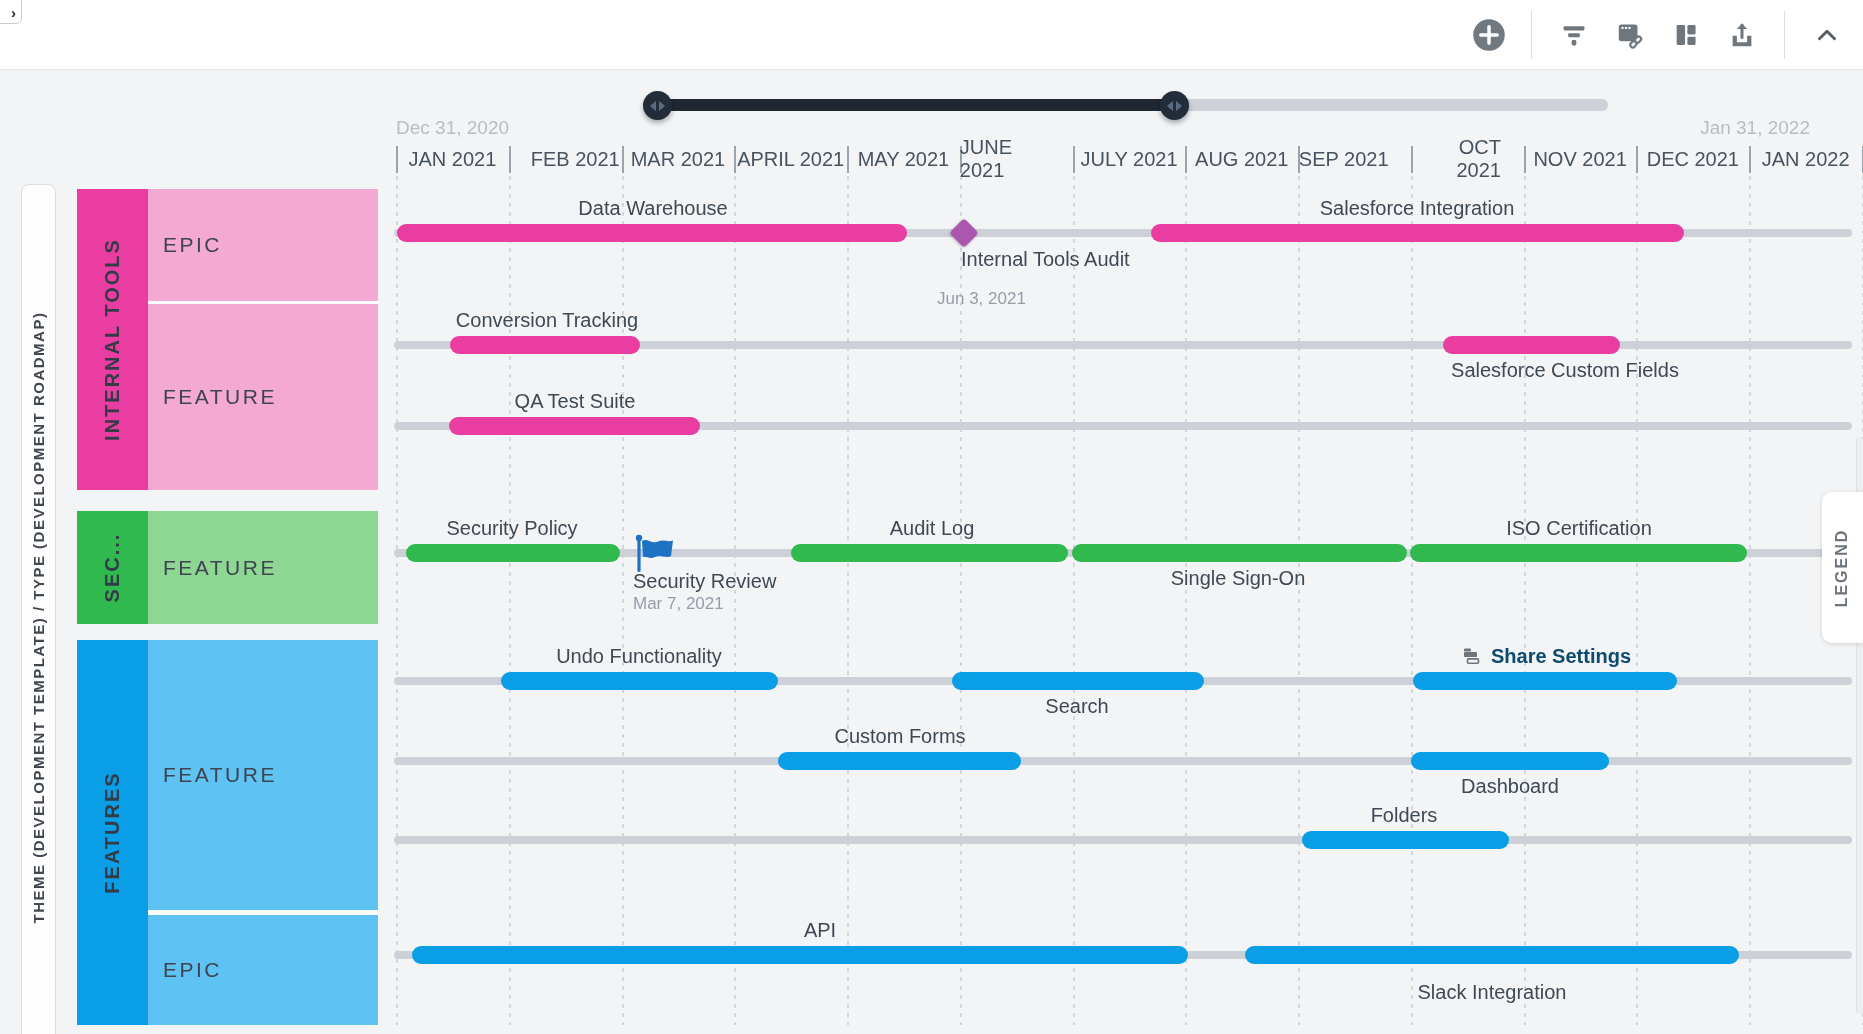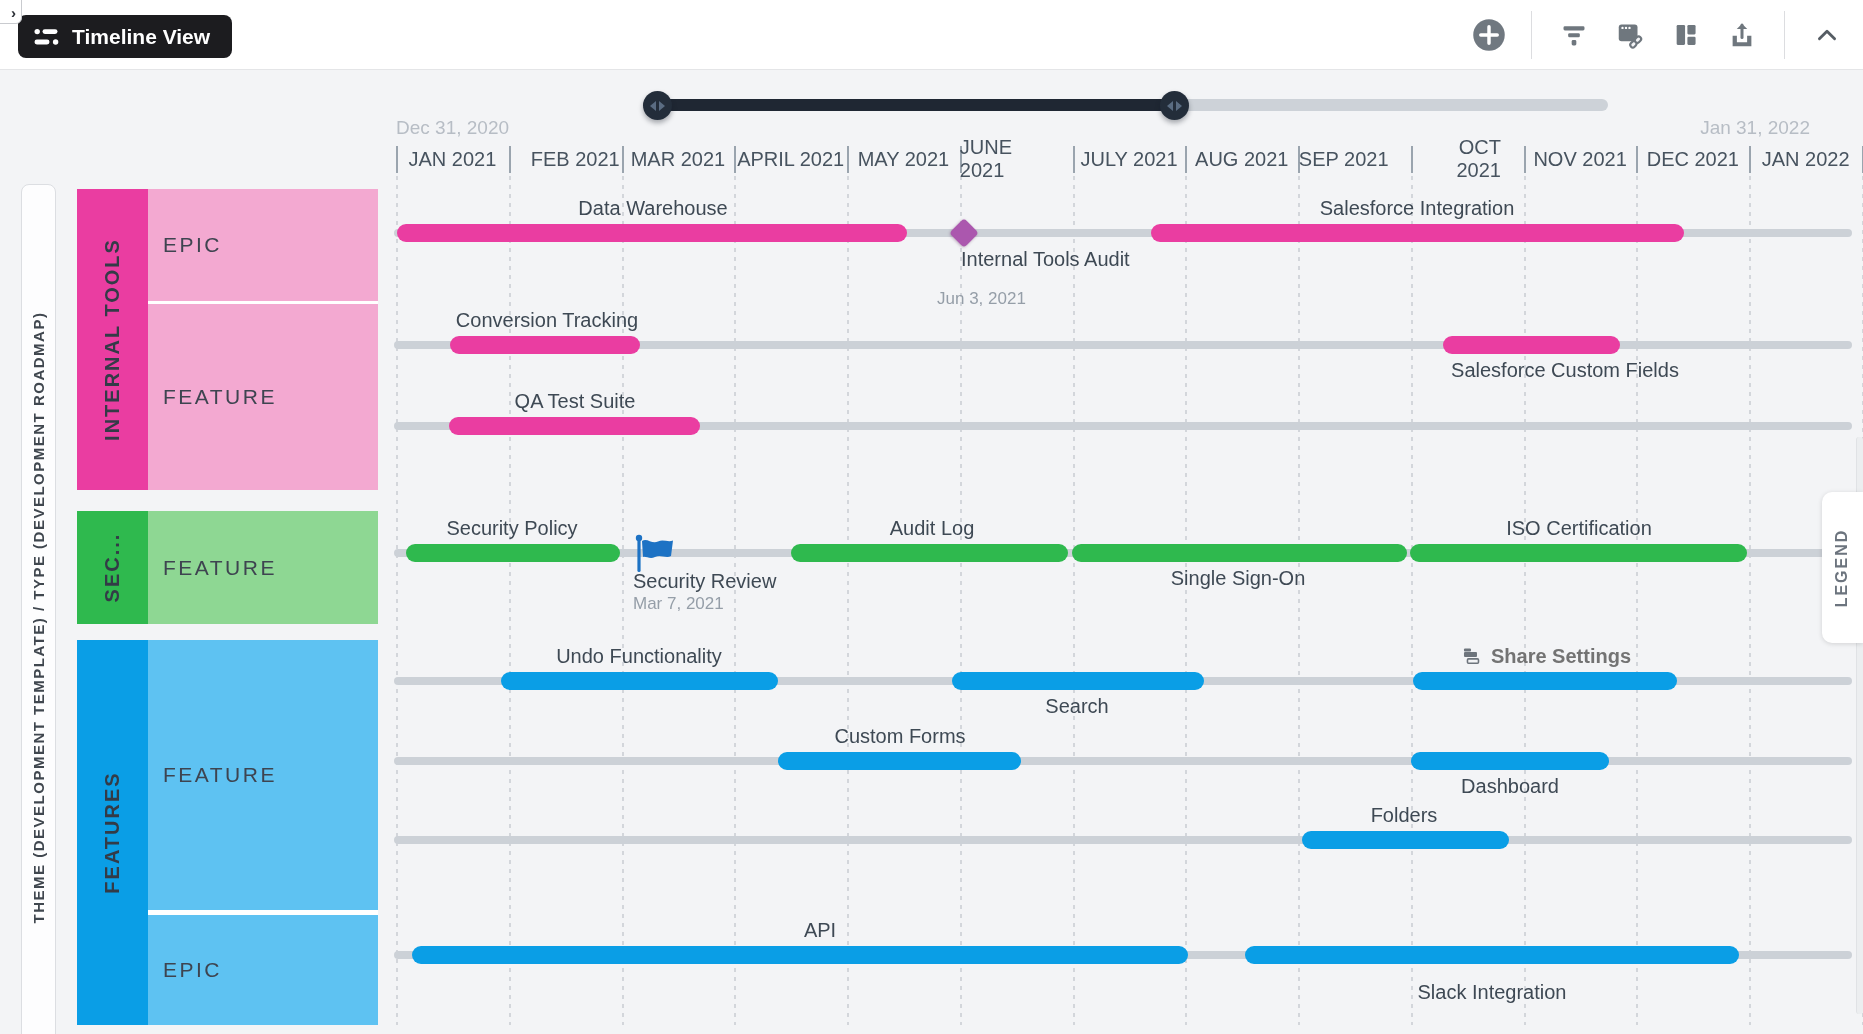--- a/index.html
+++ b/index.html
@@ -36,21 +36,21 @@
     justify-content:center; font-size:20px; color:#47535f; z-index:4; }
   .month-tick { position:absolute; top:146px; width:2px; height:27px; background:#9aa4ae; z-index:4; }
   .gridline { position:absolute; top:176px; width:2px; height:849px; z-index:1;
     background:repeating-linear-gradient(180deg,#d3d6db 0 4px,transparent 4px 9px); }
   
   .row-track { position:absolute; left:394px; width:1458px; height:8px; border-radius:4px;
     background:#ccd1d7; z-index:2; }
   .bar { position:absolute; height:18px; border-radius:9px; z-index:3; cursor:pointer; }
   .bar-label { position:absolute; transform:translate(-50%,-50%); white-space:nowrap;
     font-size:20px; color:#3e4954; z-index:4; }
-  .bar-label.bold { font-weight:bold; color:#737373; display:flex; align-items:center; gap:9px; }
+  .bar-label.bold { font-weight:bold; color:#0c4a6e; display:flex; align-items:center; gap:9px; }
   .item-sublabel { position:absolute; white-space:nowrap; font-size:17px; color:#959ea8; z-index:4; }
   .item-sublabel.title { font-size:20px; color:#3e4954; }
   .milestone { position:absolute; width:21px; height:21px; transform:translate(-50%,-50%) rotate(45deg);
     background:#ab57ae; border-radius:4px; z-index:5; box-shadow:0 1px 3px rgba(80,30,80,.35); cursor:pointer; }
   .flag-wrap { position:absolute; z-index:5; cursor:pointer; }
   
   .axis-pill { position:absolute; left:21px; top:184px; width:35px; height:866px;
     background:#fdfdfe; border:1px solid #dcdee2; border-radius:8px; z-index:10;
     display:flex; align-items:center; justify-content:center; }
   .axis-pill span { transform:rotate(-90deg); white-space:nowrap; font-size:15px;
@@ -178,31 +178,20 @@
           <path d="M7 8 C 12 4.5, 17 11.5, 23 8.5 C 28 6, 33 9.5, 38 7.5 L 36 23 C 31 26, 26 21, 20 24 C 15 26.5, 11 23, 8 24 Z" fill="#1d72c4"></path>
         </svg></div>
       <div class="item-sublabel title" style="left: 633px; top: 570px;">Security Review</div>
       <div class="item-sublabel" style="left: 633px; top: 594px;">Mar 7, 2021</div>
     </div>
 
   <div class="topbar">
     <div class="corner-box">
       <span>›</span>
     </div>
-    <div class="view-btn">
-      <span style="display:flex;">
-        <svg width="26" height="20" viewBox="0 0 26 20" fill="#ffffff">
-          <circle cx="3.2" cy="4.6" r="2.7"></circle>
-            <rect x="8.5" y="2.2" width="15" height="4.8" rx="2.4"></rect>
-          <rect x="0.5" y="12.6" width="15" height="4.8" rx="2.4"></rect>
-            <circle cx="21.6" cy="15" r="2.7"></circle>
-        </svg>
-      </span>
-      <span>Timeline View</span>
-    </div>
     <div class="toolbar">
       <div class="tb-icon">
         <svg width="36" height="36" viewBox="0 0 24 24">
           <circle cx="12" cy="12" r="10.5" fill="#707880"></circle>
           <path d="M12 6.5v11M6.5 12h11" stroke="#ffffff" stroke-width="2.3" stroke-linecap="round"></path>
         </svg>
       </div>
       <div class="tb-sep"></div>
       <div class="tb-icon">
         <svg width="28" height="28" viewBox="0 0 24 24" fill="#6f777e">

